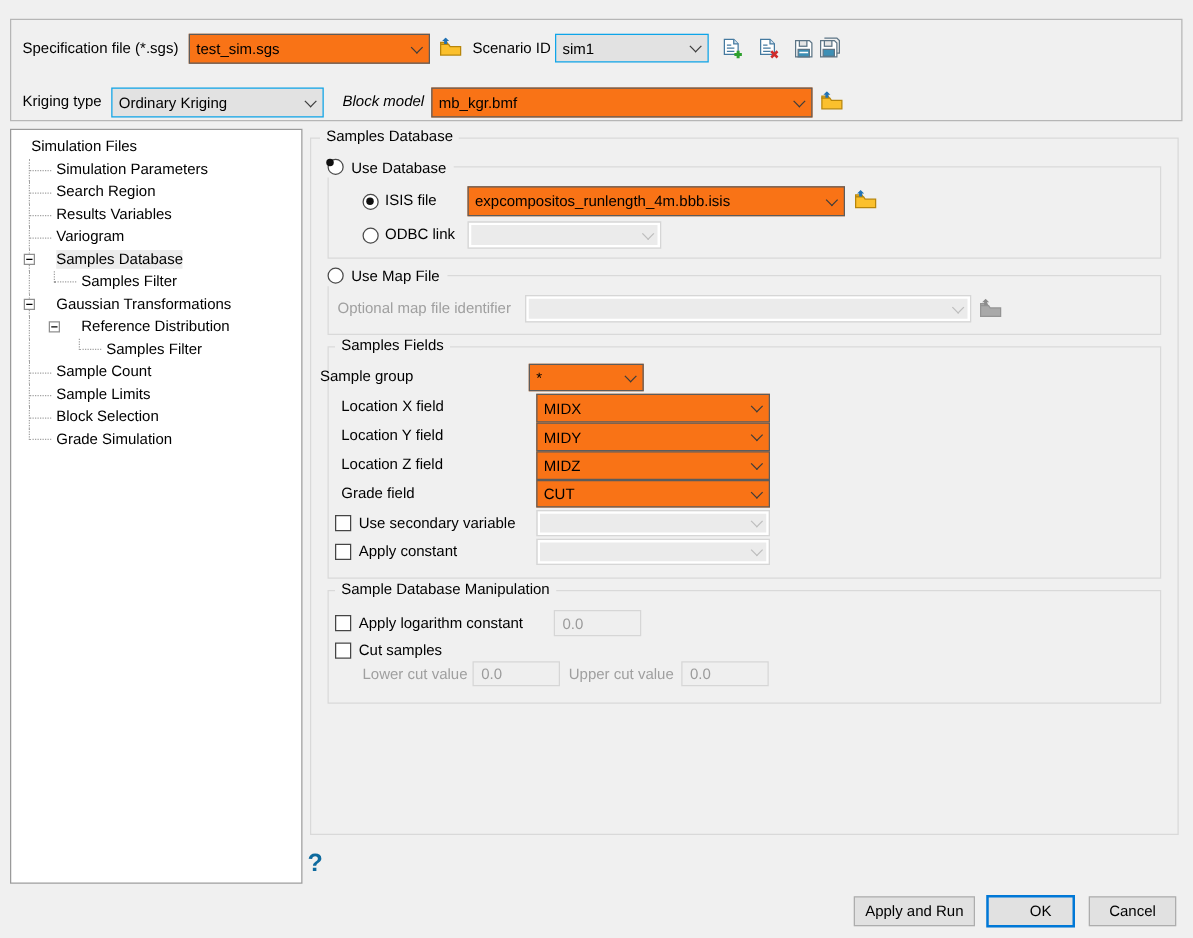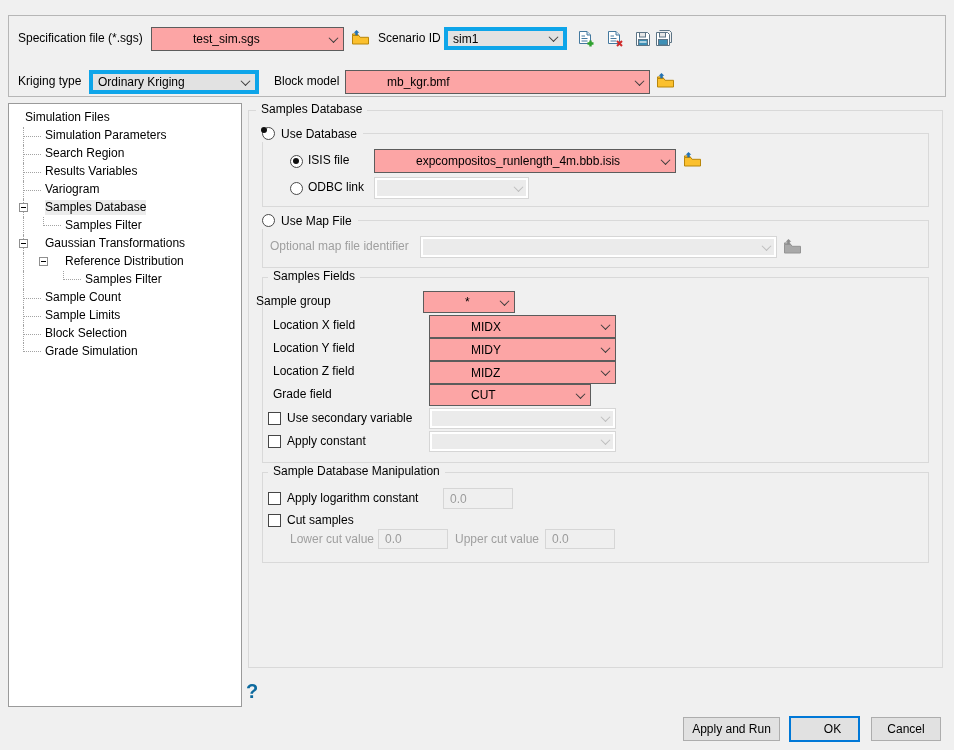--- a/index.html
+++ b/index.html
@@ -11,22 +11,22 @@
   .panel-border{border:1px solid #b6b6b6;background:#f0f0f0;}
   
   .group{position:absolute;box-sizing:border-box;border:1px solid #d9d9d9;}
   .gtitle{position:absolute;background:#f0f0f0;padding:0 5px;line-height:15px;white-space:nowrap;}
   .rtitle{position:absolute;background:#f0f0f0;padding:0 6px 0 3px;height:17px;display:flex;align-items:center;gap:6px;white-space:nowrap;}
   
   .combo{position:absolute;box-sizing:border-box;display:flex;align-items:center;}
   .combo .txt{flex:1;padding-left:5px;overflow:hidden;white-space:nowrap;line-height:14px;}
   .combo .chev{width:20px;display:flex;align-items:center;justify-content:center;}
   .chev::after{content:"";display:block;width:6px;height:6px;border-right:1.4px solid #3c3c3c;border-bottom:1.4px solid #3c3c3c;transform:rotate(45deg) translate(-1px,-1px);}
-  .combo.editable{background:#fca5a5;border:1px solid #5c5c5c;padding-left:36px;}
-  .combo.graybtn{background:#e2e2e2;border:4px solid #0ea5e9;}
+  .combo.editable{background:#f97316;border:1px solid #5c5c5c;}
+  .combo.graybtn{background:#e2e2e2;border:1px solid #0ea5e9;}
   .combo.disabled{background:#ebebeb;border:1px solid #d6d6d6;box-shadow:inset 0 0 0 2px #fff;color:#9a9a9a;}
   .combo.disabled .chev::after{border-color:#bdbdbd;}
   .dinput{position:absolute;box-sizing:border-box;background:#efefef;border:1px solid #d6d6d6;color:#9b9b9b;display:flex;align-items:center;padding-left:6px;}
   
   .rad{position:absolute;width:13px;height:13px;border:1px solid #4a4a4a;border-radius:50%;background:#fff;box-sizing:border-box;}
   .rad.on::after{content:"";position:absolute;left:2px;top:2px;width:6px;height:6px;background:#101010;border-radius:50%;}
   .rtitle .rad{position:static;flex:0 0 13px;}
   .cb{position:absolute;width:13px;height:13px;border:1px solid #454545;background:#fff;box-sizing:border-box;}
   
   .btn{position:absolute;box-sizing:border-box;background:#e1e1e1;border:1px solid #adadad;display:flex;align-items:center;justify-content:center;line-height:14px;cursor:default;}
@@ -102,21 +102,21 @@
       <rect x="4.5" y="3.5" width="6" height="4.5" fill="#e6e6e6" stroke="#5c7485"></rect>
       <rect x="3.5" y="10.5" width="9" height="5.5" fill="#3d8fb5" stroke="#5c7485"></rect>
     </svg>
   </div>
 
   <span class="lbl" style="left:18px;top:74px;">Kriging type</span>
   <div class="combo graybtn" style="left:89px;top:70px;width:170px;height:24px;">
     <span class="txt">Ordinary Kriging</span>
     <span class="chev"></span>
   </div>
-  <span class="lbl" style="left:274px;top:74px;">Block model</span>
+  <span class="lbl" style="left:274px;top:74px;font-style:italic;">Block model</span>
   <div class="combo editable" style="left:345px;top:70px;width:305px;height:24px;">
     <span class="txt">mb_kgr.bmf</span>
     <span class="chev"></span>
   </div>
   <div class="icobtn" style="left:655px;top:72px;width:20px;height:18px;">
     <svg width="19" height="16" viewBox="0 0 19 16">
       <path d="M1.5 5.5 v-1.6 h5 l1 1.6 z" fill="#fbc02d" stroke="#b8860b"></path>
       <path d="M1.5 5.5 h6.4 l1.2 1.8 h8.4 v6.7 h-16 z" fill="#fbc02d" stroke="#b8860b"></path>
       <path d="M5.5 0 L8.3 2.8 H6.7 V5.2 H4.3 V2.8 H2.7 Z" fill="#2272b4"></path>
     </svg>
@@ -261,21 +261,21 @@
     <span class="chev"></span>
   </div>
 
   <span class="lbl" style="left:273px;top:364px;">Location Z field</span>
   <div class="combo editable" style="left:429px;top:361px;width:187px;height:23px;">
     <span class="txt">MIDZ</span>
     <span class="chev"></span>
   </div>
 
   <span class="lbl" style="left:273px;top:387px;">Grade field</span>
-  <div class="combo editable" style="left:429px;top:384px;width:162px;height:22px;">
+  <div class="combo editable" style="left:429px;top:384px;width:187px;height:22px;">
     <span class="txt">CUT</span>
     <span class="chev"></span>
   </div>
 
   <span class="cb" style="left:268px;top:412px;"></span>
   <span class="lbl" style="left:287px;top:411px;">Use secondary variable</span>
   <div class="combo disabled" style="left:429px;top:408px;width:187px;height:21px;">
     <span class="txt"></span>
     <span class="chev"></span>
   </div>

